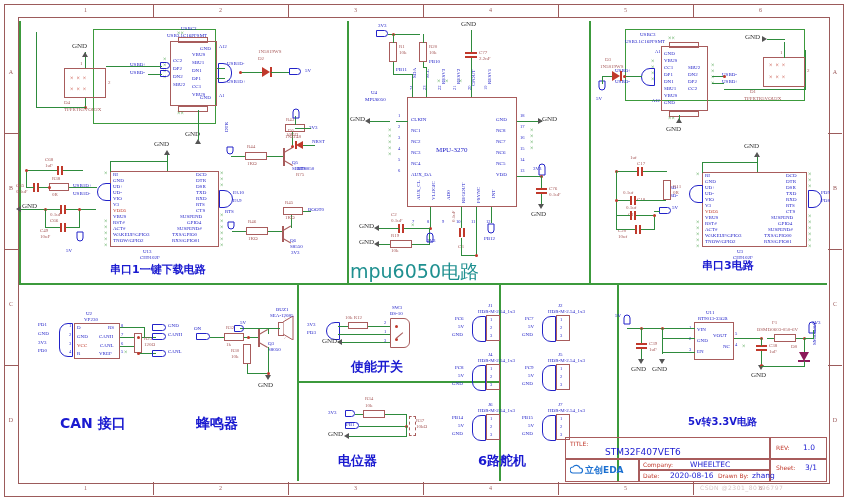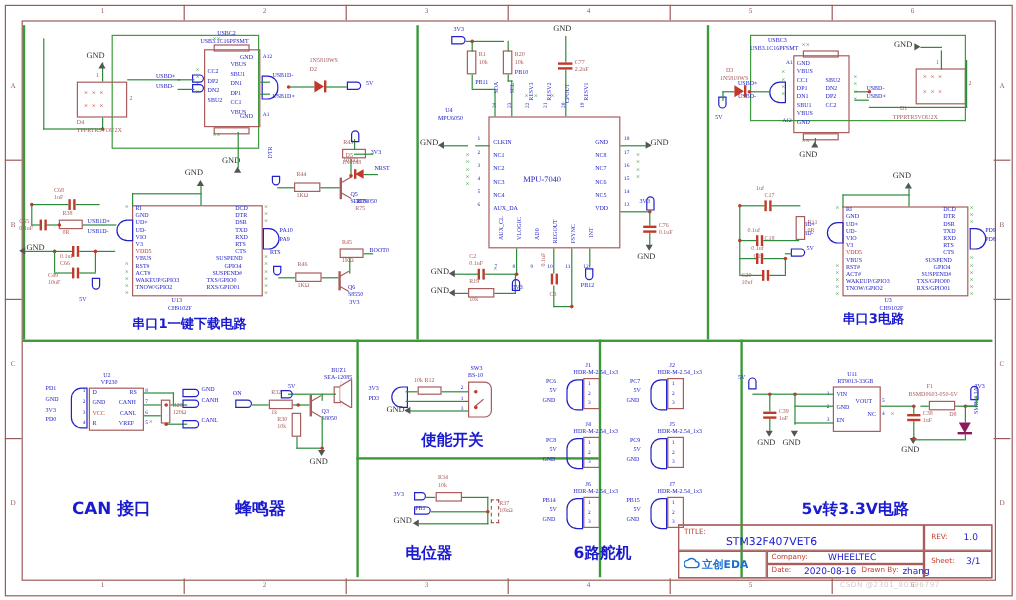--- a/index.html
+++ b/index.html
@@ -359,21 +359,21 @@
   <div class="lbl-r" style="left:285px;top:200px;">R45</div>
   <div class="lbl-r" style="left:285px;top:215px;">1KΩ</div>
   <div class="wire wh" style="left:303px;top:211px;width:8px;"></div>
   <div class="lbl" style="left:308px;top:207px;">BOOT0</div>
   <div class="lbl" style="left:291px;top:250px;">3V3</div>
   <div class="lbl-r" style="left:296px;top:172px;">R75</div>
 
   <div class="secttitle" style="left:110px;top:262px;font-size:11px;">串口1一键下载电路</div>
 
   <div class="box" style="left:407px;top:97px;width:110px;height:110px;"></div>
-  <div class="chipname" style="left:436px;top:146px;">MPU-7040</div>
+  <div class="chipname" style="left:436px;top:146px;">MPU-3270</div>
   <div class="lbl" style="left:371px;top:90px;">U4</div>
   <div class="lbl" style="left:365px;top:97px;">MPU6050</div>
 
   <div class="pintxt" style="left:411px;top:117px;">CLKIN</div>
   <div class="pinnum" style="left:398px;top:113px;">1</div>
   <div class="pintxt" style="left:411px;top:128px;">NC1</div>
   <div class="pinnum" style="left:398px;top:124px;">2</div>
   <div class="pintxt" style="left:411px;top:139px;">NC2</div>
   <div class="pinnum" style="left:398px;top:135px;">3</div>
   <div class="pintxt" style="left:411px;top:150px;">NC3</div>
@@ -510,20 +510,21 @@
   <div class="wire wv" style="left:461px;top:207px;height:21px;"></div>
   <div class="wire wv" style="left:461px;top:238px;height:18px;"></div>
   <div class="wire wh" style="left:461px;top:255px;width:16px;"></div>
   <div class="wire wv" style="left:476px;top:207px;height:49px;"></div>
   <div class="junction" style="left:475px;top:254px;"></div>
 
   <div class="wire wv" style="left:491px;top:207px;height:16px;"></div>
   <div class="netport" style="left:486px;top:225px;width:10px;transform:rotate(90deg);"></div>
   <div class="lbl" style="left:484px;top:236px;">PB12</div>
 
+  <div class="bigtitle" style="left:350px;top:259px;font-size:19px;">mpu6050电路</div>
 
   <div class="abs gblk" style="left:625px;top:29px;width:180px;height:72px;"></div>
 
   <div class="lbl" style="left:640px;top:32px;">USBC3</div>
   <div class="lbl" style="left:625px;top:39px;">USB3.1C16PFSMT</div>
 
   <div class="box" style="left:661px;top:46px;width:47px;height:65px;"></div>
   <div class="abs" style="left:669px;top:42px;width:28px;height:4px;border:1px solid #a85c5c;"></div>
   <div class="abs" style="left:669px;top:111px;width:28px;height:4px;border:1px solid #a85c5c;"></div>
   <div class="xmark" style="left:668px;top:35px;">××</div>
@@ -957,21 +958,21 @@
   <div class="abs" style="left:798px;top:360px;width:12px;height:1.5px;background:#8b1a5a;"></div>
   <div class="lbl" style="left:812px;top:345px;transform:rotate(-90deg);transform-origin:left top;">SMBJ3.3A</div>
   <div class="lbl-r" style="left:791px;top:344px;">D8</div>
   <div class="wire wv" style="left:804px;top:361px;height:6px;"></div>
 
   <div class="lbl" style="left:812px;top:320px;">3V3</div>
   <div class="netport" style="left:806px;top:324px;width:12px;transform:rotate(-90deg);"></div>
   <div class="wire wv" style="left:813px;top:330px;height:9px;"></div>
   <div class="wire wh" style="left:804px;top:338px;width:10px;"></div>
 
-  <div class="secttitle" style="left:668px;top:415px;font-size:13px;">5v转3.3V电路</div>
+  <div class="secttitle" style="left:688px;top:415px;font-size:10px;">5v转3.3V电路</div>
 
   <div class="tb" style="left:565px;top:437px;width:262px;height:45px;"></div>
   <div class="tb" style="left:565px;top:437px;width:205px;height:22px;"></div>
   <div class="tb" style="left:565px;top:459px;width:74px;height:23px;"></div>
   <div class="tb" style="left:639px;top:459px;width:131px;height:11px;"></div>
   <div class="tb" style="left:639px;top:470px;width:131px;height:12px;"></div>
   <div class="tb" style="left:770px;top:437px;width:57px;height:22px;"></div>
   <div class="tb" style="left:770px;top:459px;width:57px;height:23px;"></div>
 
   <div class="tb-lbl" style="left:570px;top:440px;">TITLE:</div>

